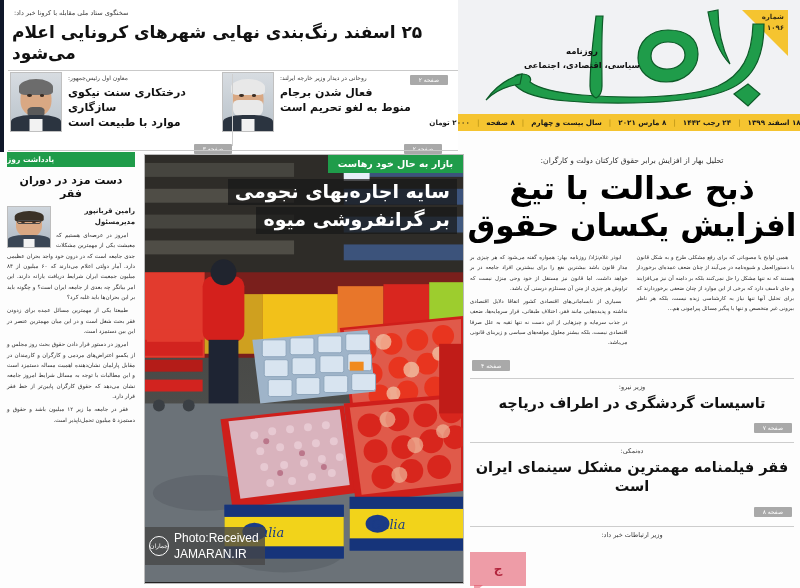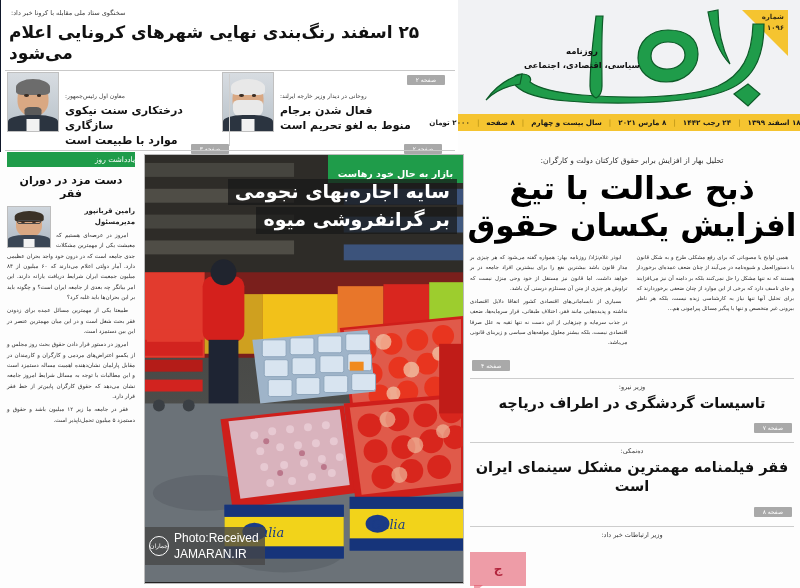--- a/index.html
+++ b/index.html
@@ -16,21 +16,21 @@
     background: #fdfdfd;
     direction: rtl;
   }
 
   
   .top-strip {
     position: absolute;
     left: 0; top: 0;
     width: 458px; height: 152px;
     background: #ffffff;
-    border-left: 1px solid #0f172a;
+    border-left: 4px solid #0f172a;
   }
   .tease-wide {
     position: absolute;
     left: 0; top: 6px; width: 452px; height: 62px;
     padding: 4px 8px 0 8px;
   }
   .tease-kicker {
     font-size: 6.5px; color: #3a3a3a; text-align: left;
     letter-spacing: 0; line-height: 1.2;
     padding-left: 2px;
@@ -54,21 +54,21 @@
     position: absolute; top: 72px; height: 76px;
   }
   .tease-pair.right { right: 16px; width: 220px; }
   .tease-pair.left  { left: 6px; width: 222px; }
   .tp-inner { display: flex; flex-direction: row-reverse; gap: 6px; height: 62px; }
   .tp-photo {
     width: 52px; height: 60px; flex: 0 0 52px;
     border: 1px solid #c0c0c0; background: #cfd3d8;
     position: relative; overflow: hidden;
   }
-  .tp-text { flex: 1; text-align: left; padding-top: 20px; }
+  .tp-text { flex: 1; text-align: left; padding-top: 2px; }
   .tp-kicker { font-size: 6px; color: #3c3c3c; line-height: 1.2; }
   .tp-head {
     font-size: 11px; font-weight: bold; color: #111;
     line-height: 1.35; margin-top: 5px; letter-spacing: -0.2px;
   }
   .tease-pair .badge-row { margin-top: 2px; }
 
   .vdiv {
     position: absolute; top: 74px; width: 1px; height: 72px; background: #cfcfcf;
   }
@@ -153,22 +153,22 @@
   
   .main { position: absolute; left: 0; top: 152px; width: 800px; height: 436px; }
 
   
   .editorial {
     position: absolute; right: 660px; top: 0;
     width: 138px; height: 436px;
     padding: 0 5px;
   }
   .ed-head {
-    background: #1f9c4a; color: #fff; text-align: right;
-    font-size: 7.5px; font-weight: normal; padding: 2.5px 0 3px 0;
+    background: #1f9c4a; color: #fff; text-align: left;
+    font-size: 7.5px; font-weight: bold; padding: 2.5px 0 3px 0;
     letter-spacing: 0.3px;
   }
   .ed-title {
     text-align: center; font-size: 11px; font-weight: bold;
     color: #111; margin: 7px 0 6px 0; letter-spacing: -0.2px;
   }
   .ed-author {
     text-align: right; font-size: 7px; font-weight: bold; color: #222;
     line-height: 1.6; margin-bottom: 2px;
   }
@@ -186,21 +186,21 @@
   .photoblock {
     position: absolute; right: 336px; top: 2px;
     width: 320px; height: 430px;
     border: 1px solid #bbb; background: #222; overflow: hidden;
   }
   .photo-canvas { position: absolute; inset: 0; }
   .green-cap {
     position: absolute; right: 0; top: 0;
     background: #1f9c4a; color: #fff;
     font-size: 9.5px; font-weight: bold;
-    padding: 13px 10px 4px 10px; letter-spacing: -0.2px; margin-left: 46px;
+    padding: 3px 10px 4px 10px; letter-spacing: -0.2px; margin-left: 46px;
   }
   .photo-head {
     position: absolute; right: 6px; top: 24px;
     text-align: right; line-height: 1.18;
   }
   .photo-head div {
     display: inline-block; background: rgba(24,24,24,0.72);
     color: #fff; font-size: 19px; font-weight: bold;
     padding: 1px 7px 3px 7px; margin-bottom: 2px;
     letter-spacing: -0.6px; white-space: nowrap;

